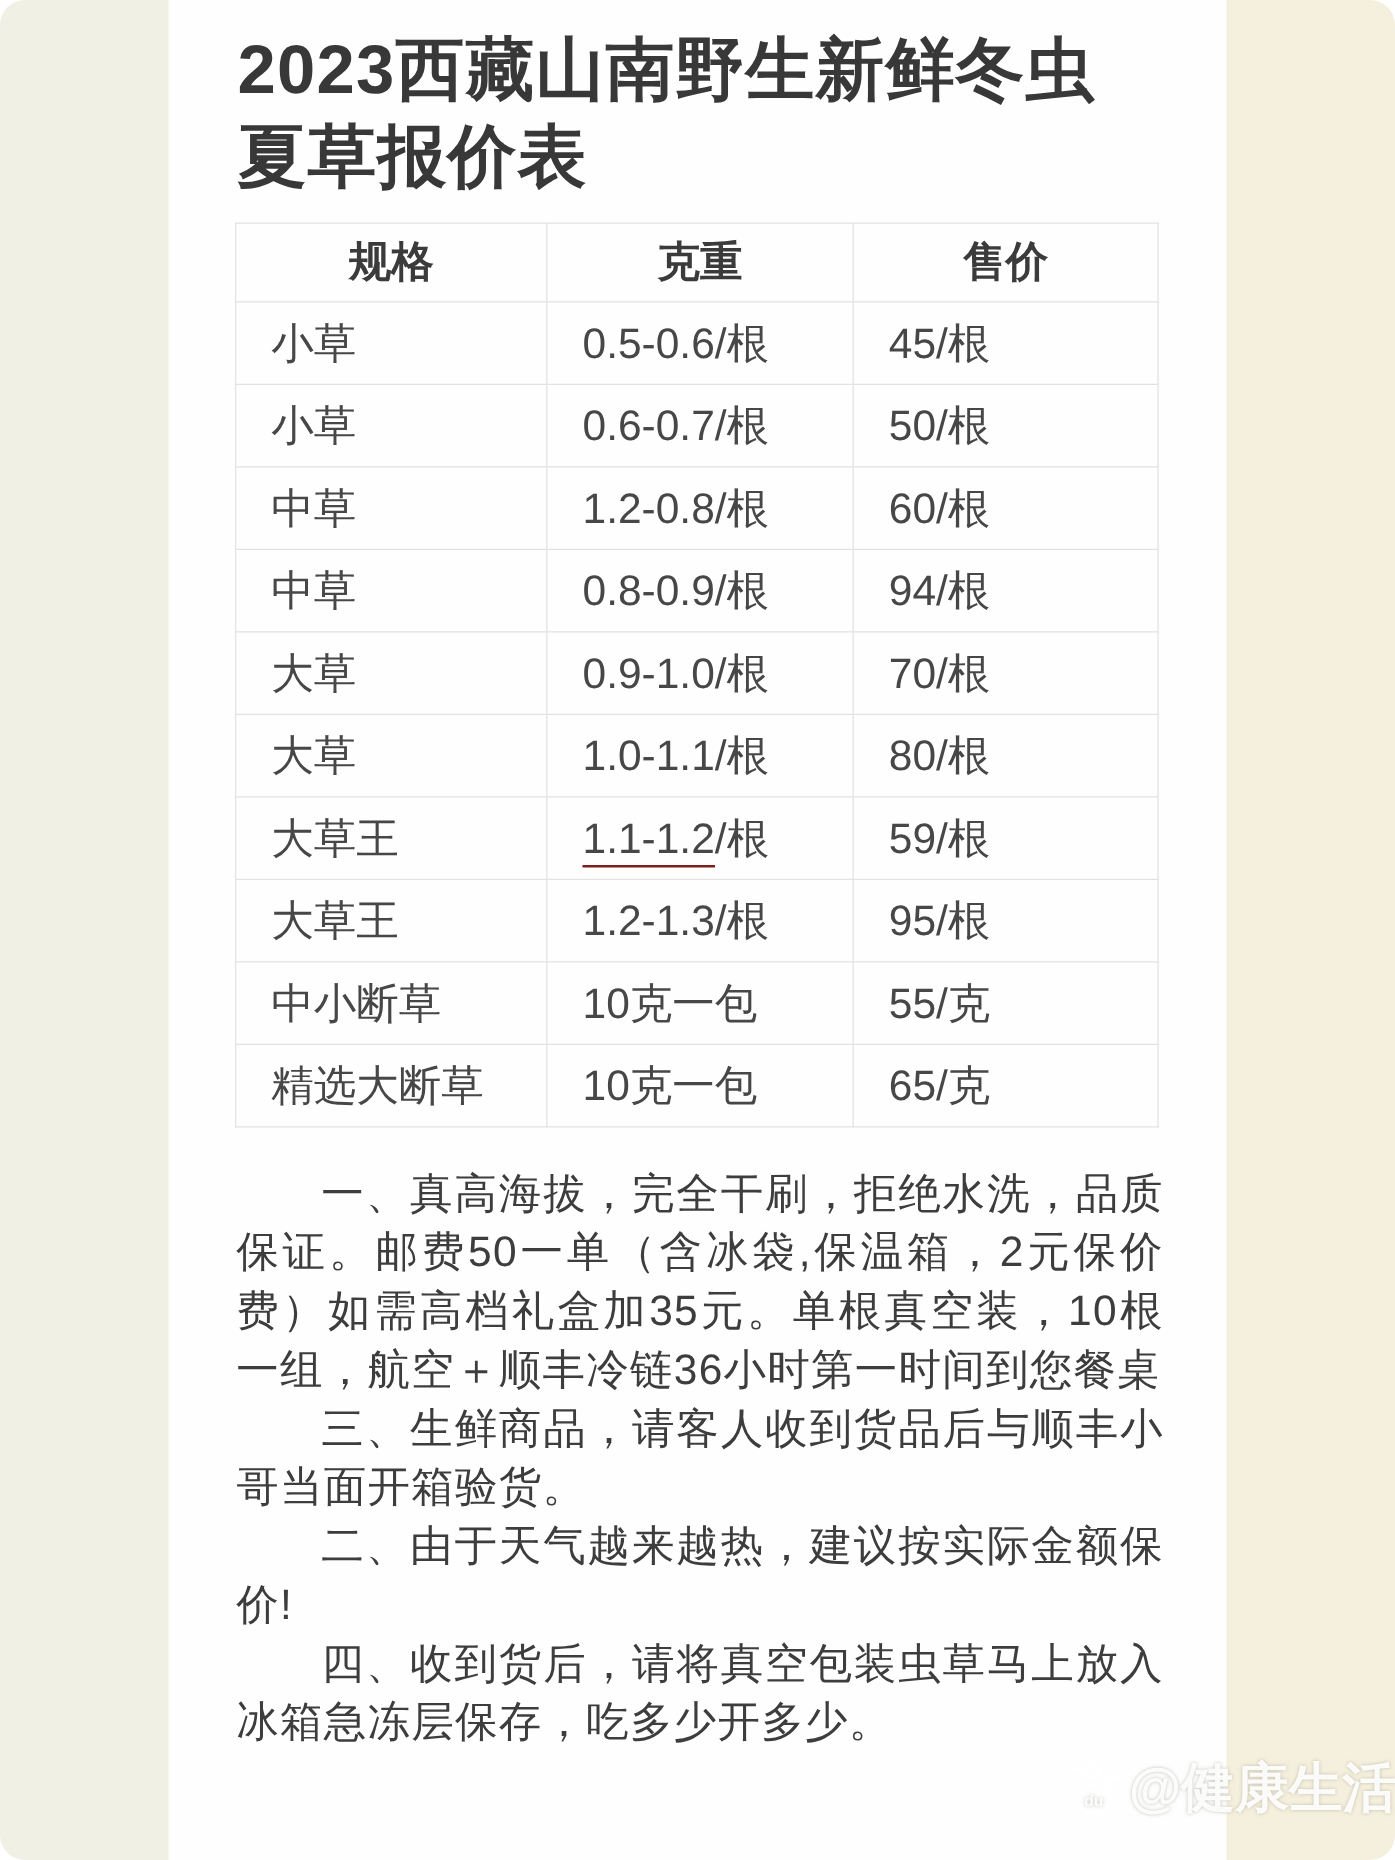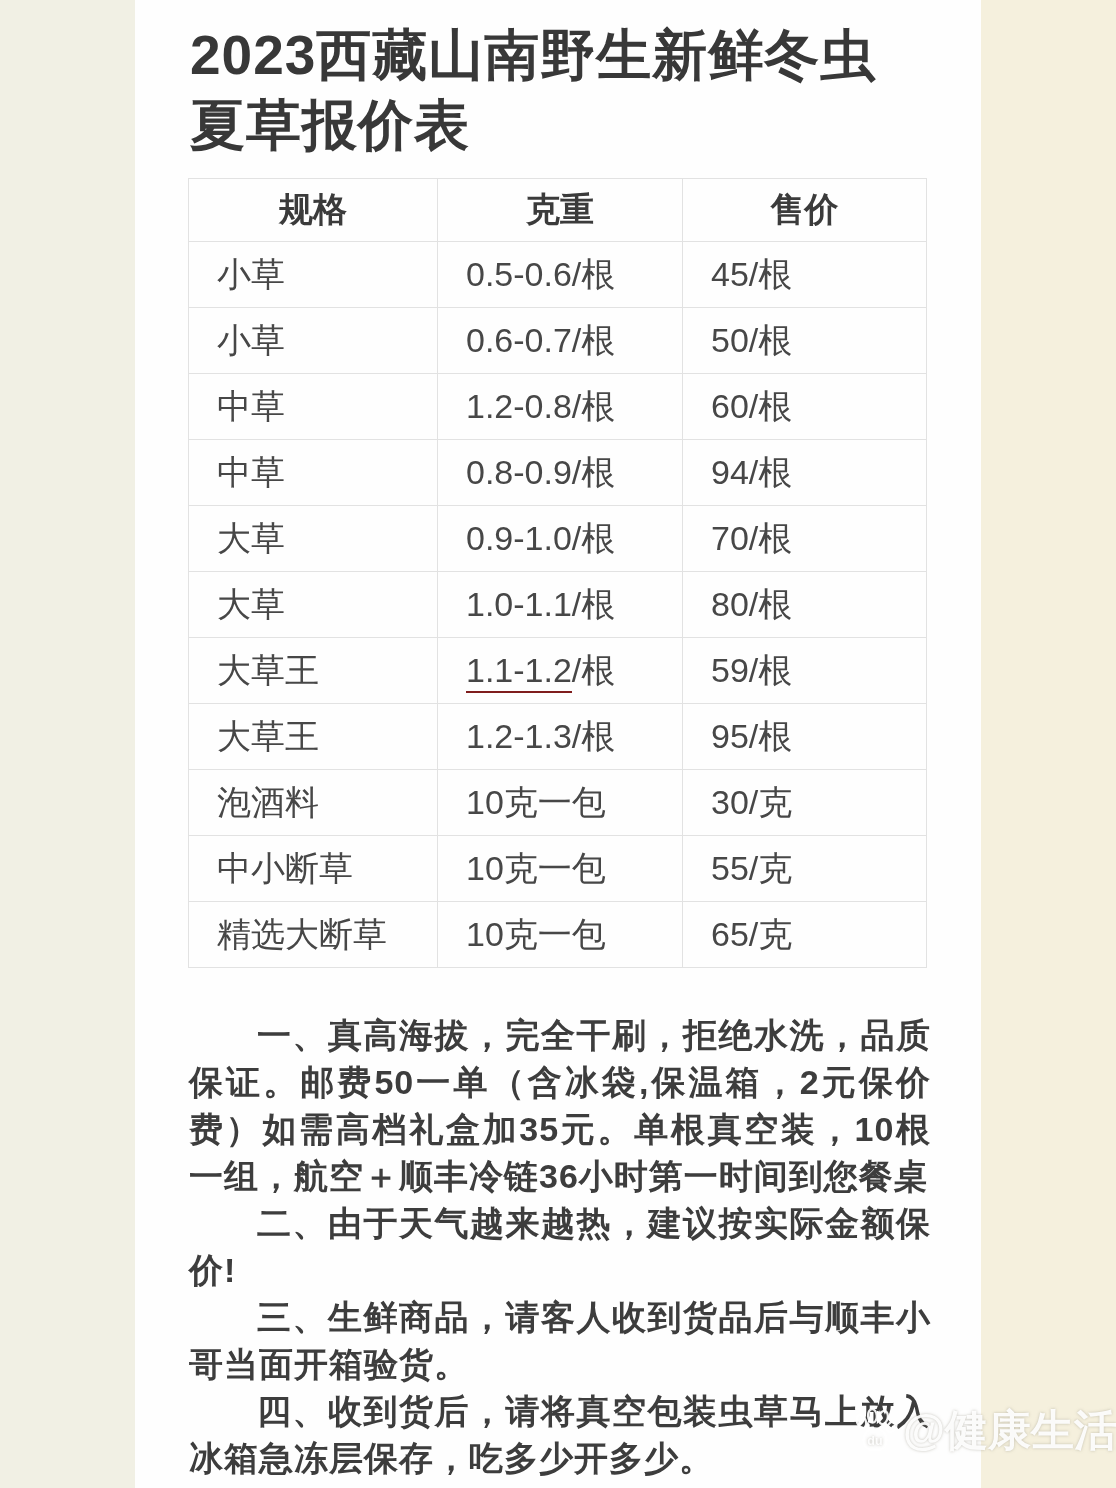--- a/index.html
+++ b/index.html
@@ -1,19 +1,20 @@
 <!DOCTYPE html>
 <html><head>
 <meta charset="utf-8">
 <style>
   html,body { margin:0; padding:0; }
   .page {
     position:relative; width:1116px; height:1488px; overflow:hidden;
     background:#fefefe;
     font-family:"Liberation Sans","DejaVu Sans",sans-serif;
+    border-radius:20px;
   }
   .strip { position:absolute; top:0; bottom:0; }
   .strip-left  { left:0;  width:135px; background:#f1f0e4; }
   .strip-right { right:0; width:135px; background:#f5f0dd; }
   .content {
     position:absolute; left:135px; top:0; width:846px; height:100%;
     background:#fefefe;
   }
   .page-title {
     padding:20px 40px 0 55px;
@@ -37,23 +38,23 @@
   }
   .price-table td {
     height:63px; text-align:left; padding-left:28px;
   }
   .u {
     display:inline-block;
     border-bottom:2px solid #7f1d1d;
     padding-bottom:1px;
   }
   .notes {
-    margin-top:44px; padding:0 50px 0 54px;
+    margin-top:30px; padding:0 50px 0 54px;
     font-size:34px; line-height:47px; letter-spacing:1px;
-    color:#3d3d3d; text-align:justify;font-weight:bold;
+    color:#3d3d3d; text-align:justify;
   }
   .notes p { margin:0; text-indent:2em; }
   .watermark {
     position:absolute; left:850px; top:1402px;
     display:flex; align-items:center; gap:3px;
     font-size:43px; font-weight:bold; white-space:nowrap;
     color:rgba(255,255,255,0.92);
     text-shadow:0 0 3px rgba(150,146,132,0.55);
   }
   .watermark svg { display:block; }
@@ -121,41 +122,36 @@
           <td>大草王</td>
           <td><span class="u">1.1-1.2</span>/根</td>
           <td>59/根</td>
         </tr>
           <tr>
           <td>大草王</td>
           <td>1.2-1.3/根</td>
           <td>95/根</td>
         </tr>
           <tr>
-          <td>泡酒料</td>
-          <td>10克一包</td>
-          <td>30/克</td>
-        </tr>
-          <tr>
           <td>中小断草</td>
           <td>10克一包</td>
           <td>55/克</td>
         </tr>
           <tr>
           <td>精选大断草</td>
           <td>10克一包</td>
           <td>65/克</td>
         </tr>
         </tbody>
     </table>
 
     <div class="notes">
       <p>一、真高海拔，完全干刷，拒绝水洗，品质保证。邮费50一单（含冰袋,保温箱，2元保价费）如需高档礼盒加35元。单根真空装，10根一组，航空＋顺丰冷链36小时第一时间到您餐桌</p>
+      <p>三、生鲜商品，请客人收到货品后与顺丰小哥当面开箱验货。</p>
       <p>二、由于天气越来越热，建议按实际金额保价!</p>
-      <p>三、生鲜商品，请客人收到货品后与顺丰小哥当面开箱验货。</p>
       <p>四、收到货后，请将真空包装虫草马上放入冰箱急冻层保存，吃多少开多少。</p>
     </div>
   </div>
 
   <div class="watermark">
     <span>
       <svg width="50" height="50" viewBox="0 0 48 48" fill="none" stroke="rgba(255,255,255,0.92)" stroke-width="2.2">
         <ellipse cx="11" cy="15" rx="4.2" ry="6.5" transform="rotate(-20 11 15)"></ellipse>
         <ellipse cx="21.5" cy="9.5" rx="4.2" ry="6.5" transform="rotate(-4 21.5 9.5)"></ellipse>
         <ellipse cx="32" cy="11" rx="4.2" ry="6.5" transform="rotate(14 32 11)"></ellipse>

